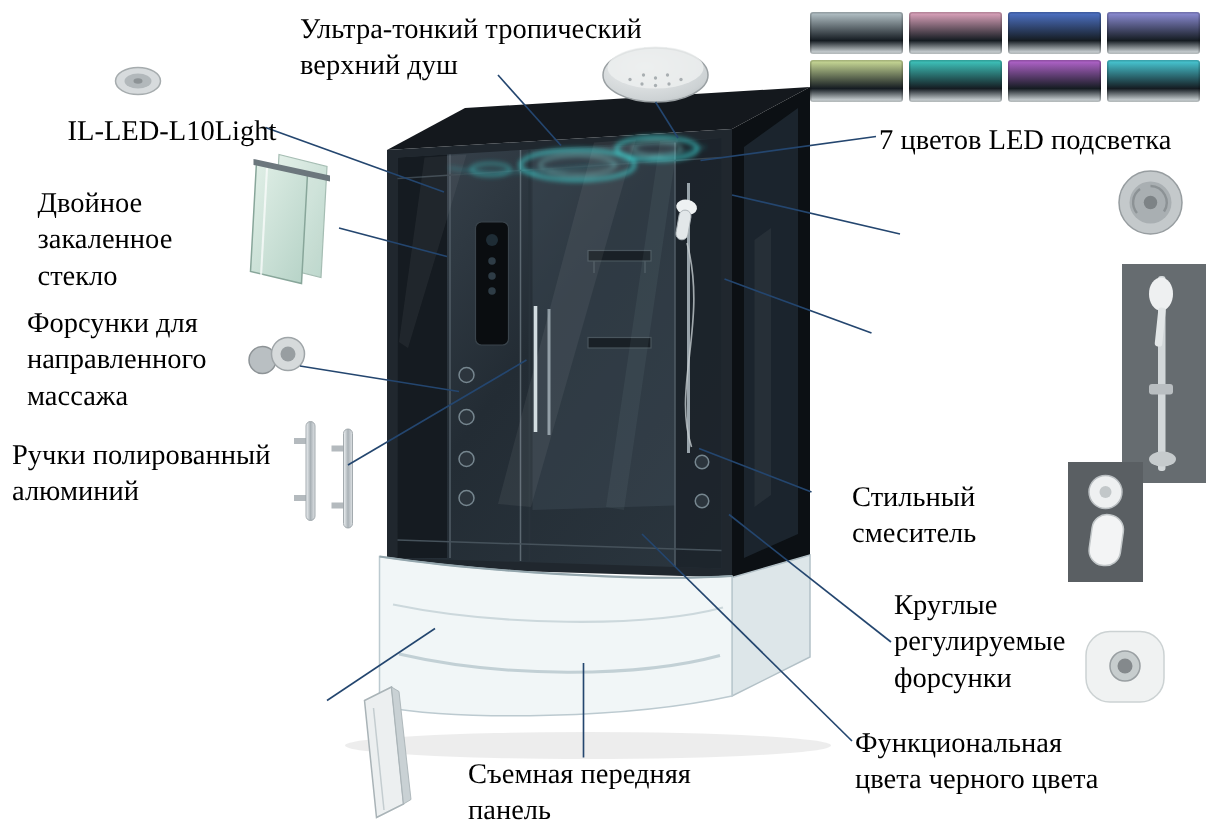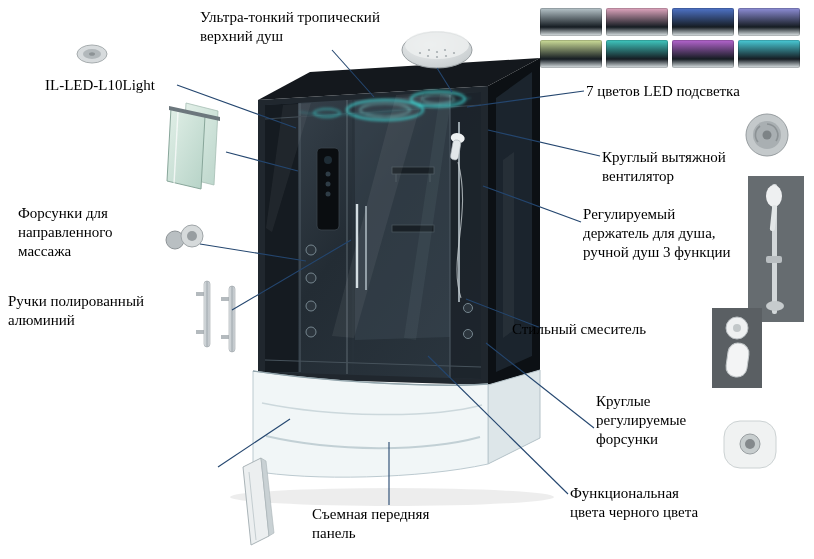--- a/index.html
+++ b/index.html
@@ -2,21 +2,21 @@
 <html lang="ru"><head>
 <meta charset="utf-8">
 <style>
   html,body{margin:0;padding:0;background:#ffffff;}
   .canvas{
     position:relative;width:814px;height:559px;background:#ffffff;overflow:hidden;
     font-family:"Liberation Serif", serif;color:#000;
   }
   .art{position:absolute;left:0;top:0;width:814px;height:559px;}
   .label{
-    position:absolute;font-size:15px;line-height:1.28;white-space:pre-line;
+    position:absolute;font-size:19px;line-height:1.28;white-space:pre-line;
   }
   .swatches{
     position:absolute;left:540px;top:8px;
     display:grid;grid-template-columns:repeat(4,62px);grid-auto-rows:28px;gap:4px;
   }
   .swatch{
     border-radius:2px;
     box-shadow:inset 0 0 0 1px rgba(0,0,0,.18);
     background:#1a2026;
   }
@@ -225,33 +225,30 @@
     <div class="swatch" style="background: linear-gradient(rgb(143, 143, 217) 0%, rgb(21, 28, 34) 68%, rgb(228, 235, 237) 100%);"></div>
     <div class="swatch" style="background: linear-gradient(rgb(207, 224, 154) 0%, rgb(21, 28, 34) 68%, rgb(228, 235, 237) 100%);"></div>
     <div class="swatch" style="background: linear-gradient(rgb(63, 201, 192) 0%, rgb(21, 28, 34) 68%, rgb(228, 235, 237) 100%);"></div>
     <div class="swatch" style="background: linear-gradient(rgb(181, 101, 207) 0%, rgb(21, 28, 34) 68%, rgb(228, 235, 237) 100%);"></div>
     <div class="swatch" style="background: linear-gradient(rgb(73, 204, 216) 0%, rgb(21, 28, 34) 68%, rgb(228, 235, 237) 100%);"></div>
   </div>
 
   <div class="label" style="left:200px;top:8px;width:232px">Ультра-тонкий тропический
 верхний душ</div>
   <div class="label" style="left:45px;top:76px;width:150px">IL-LED-L10Light</div>
+  <div class="label" style="left:25px;top:124px;width:145px">Двойное
+закаленное стекло</div>
   <div class="label" style="left:8px;top:292px;width:175px">Ручки полированный
 алюминий</div>
   <div class="label" style="left:18px;top:204px;width:150px">Форсунки для
 направленного
 массажа</div>
   <div class="label" style="left:312px;top:505px;width:170px">Съемная передняя
 панель</div>
   <div class="label" style="left:586px;top:82px;width:200px">7 цветов LED подсветка</div>
-  <div class="label" style="left:602px;top:148px;width:180px">Круглый вытяжной
-вентилятор</div>
-  <div class="label" style="left:583px;top:205px;width:195px">Регулируемый
-держатель для душа,
-ручной душ 3 функции</div>
-  <div class="label" style="left:512px;top:320px;width:165px">Стильный смеситель</div>
+  <div class="label" style="left:568px;top:320px;width:165px">Стильный смеситель</div>
   <div class="label" style="left:596px;top:392px;width:140px">Круглые
 регулируемые
 форсунки</div>
   <div class="label" style="left:570px;top:484px;width:212px">Функциональная
 цвета черного цвета</div>
 
 </div>
 
 </body></html>

